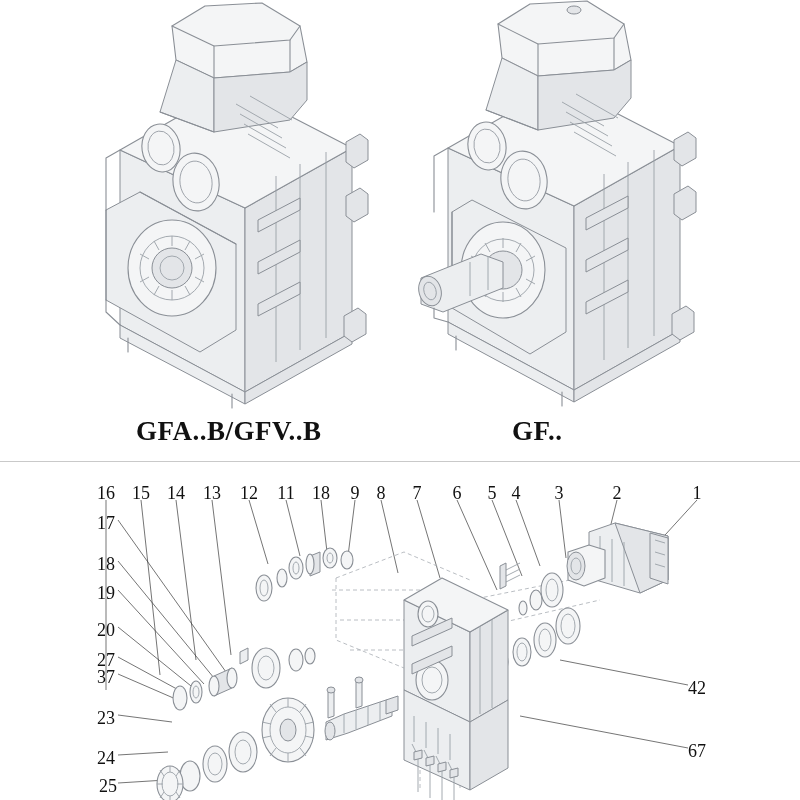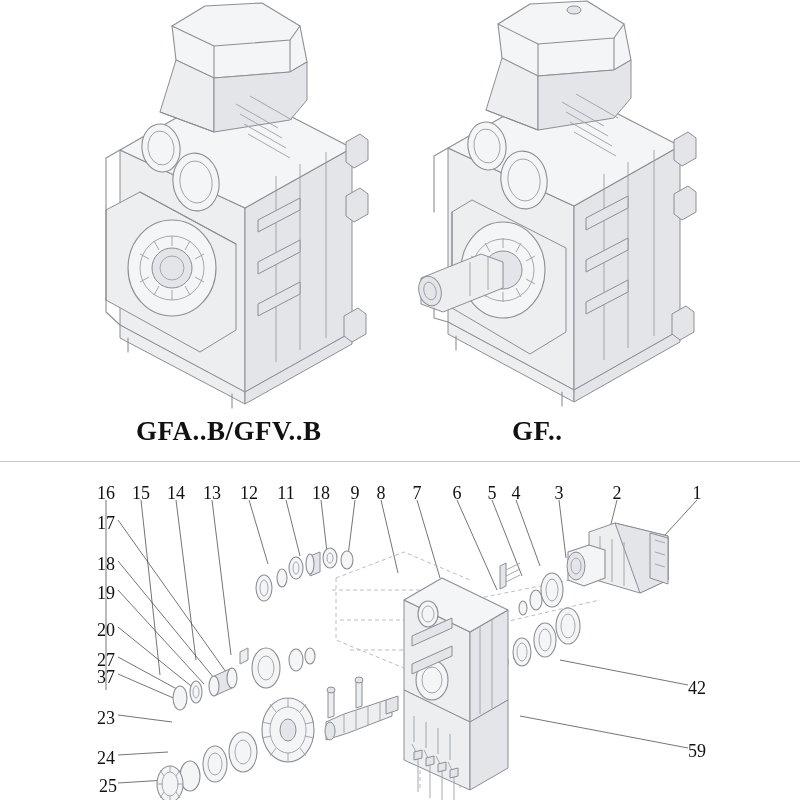--- a/index.html
+++ b/index.html
@@ -384,15 +384,15 @@
   <div class="callout" style="left:106px; top:554px;">18</div>
   <div class="callout" style="left:106px; top:583px;text-align:center;">19</div>
   <div class="callout" style="left:106px; top:620px;">20</div>
   <div class="callout" style="left:106px; top:650px;">27</div>
   <div class="callout" style="left:106px; top:667px;">37</div>
   <div class="callout" style="left:106px; top:708px;">23</div>
   <div class="callout" style="left:106px; top:748px;">24</div>
   <div class="callout" style="left:106px; top:776px;text-align:right;">25</div>
 
   <div class="callout" style="left:697px; top:678px;">42</div>
-  <div class="callout" style="left:697px; top:741px;">59</div>
+  <div class="callout" style="left:697px; top:741px;">67</div>
 
 </div>
 
 </body></html>

